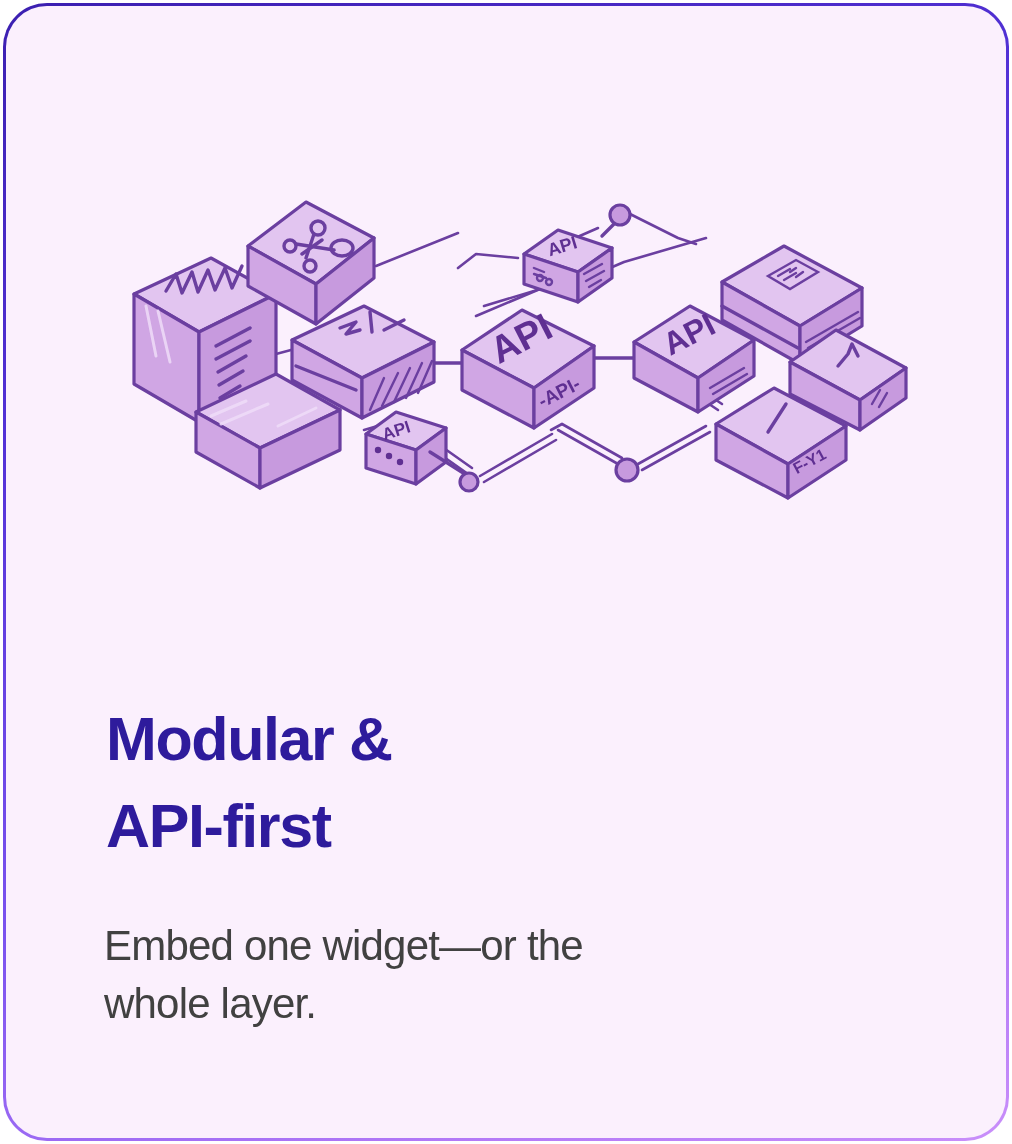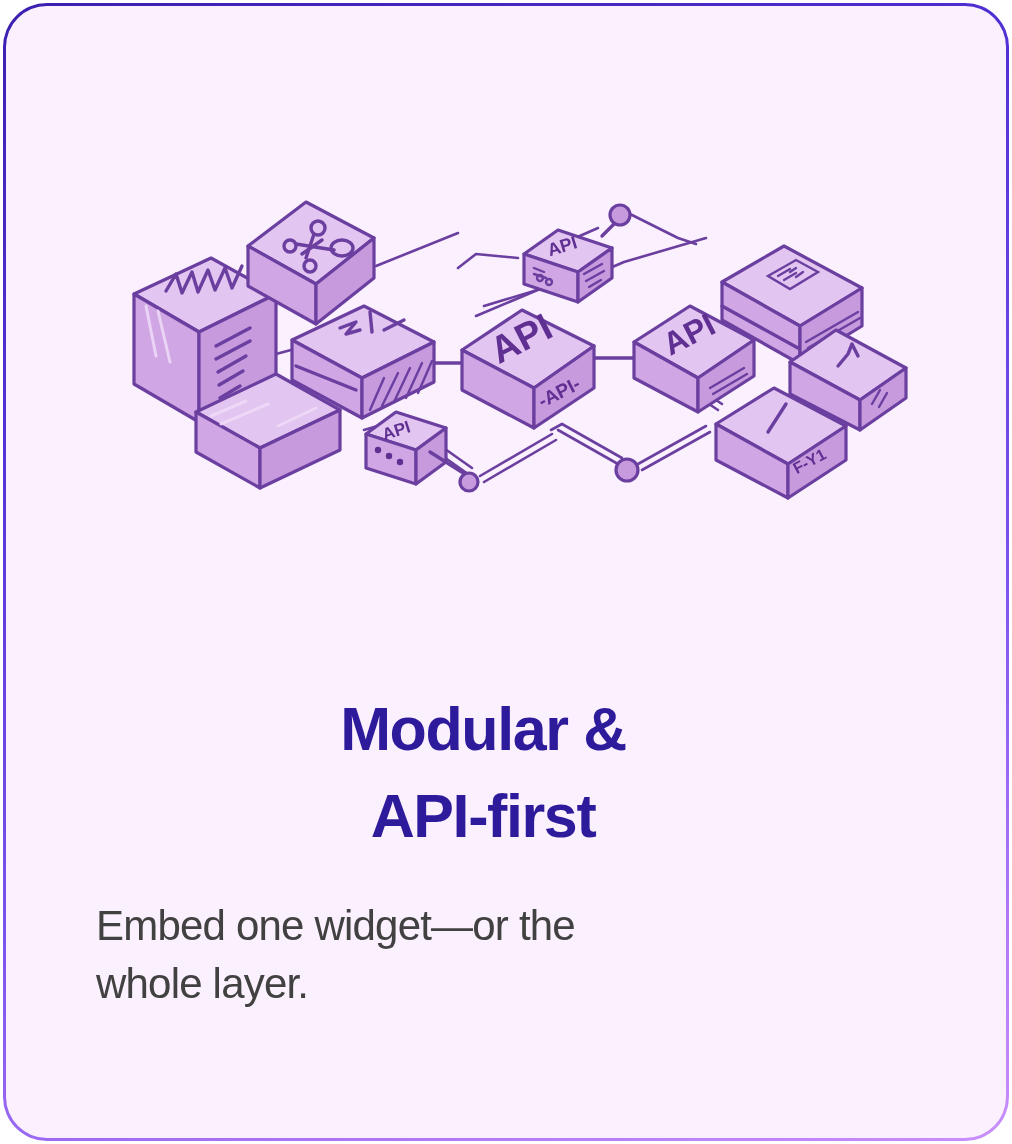--- a/index.html
+++ b/index.html
@@ -51,32 +51,31 @@
   }
 
   
   .text-block {
     position: absolute;
     left: 82px;
     top: 672px;
     width: 790px;
   }
   .card-heading {
-    margin: 8px;
+    margin: 18px;
     font-family: "Liberation Sans", sans-serif;
     font-size: 61px;
     line-height: 1.42;
     font-weight: 700;
     letter-spacing: -1.4px;
     color: #2e1b9c;
     white-space: pre-line;
-    text-align: center;
   }
   .card-body {
-    margin: 8px;
+    margin: 16px;
     padding-top: 30px;
     font-family: "Liberation Sans", sans-serif;
     font-size: 42px;
     line-height: 1.38;
     font-weight: 400;
     letter-spacing: -0.8px;
     color: #414141;
     white-space: pre-line;
   }
 </style>

